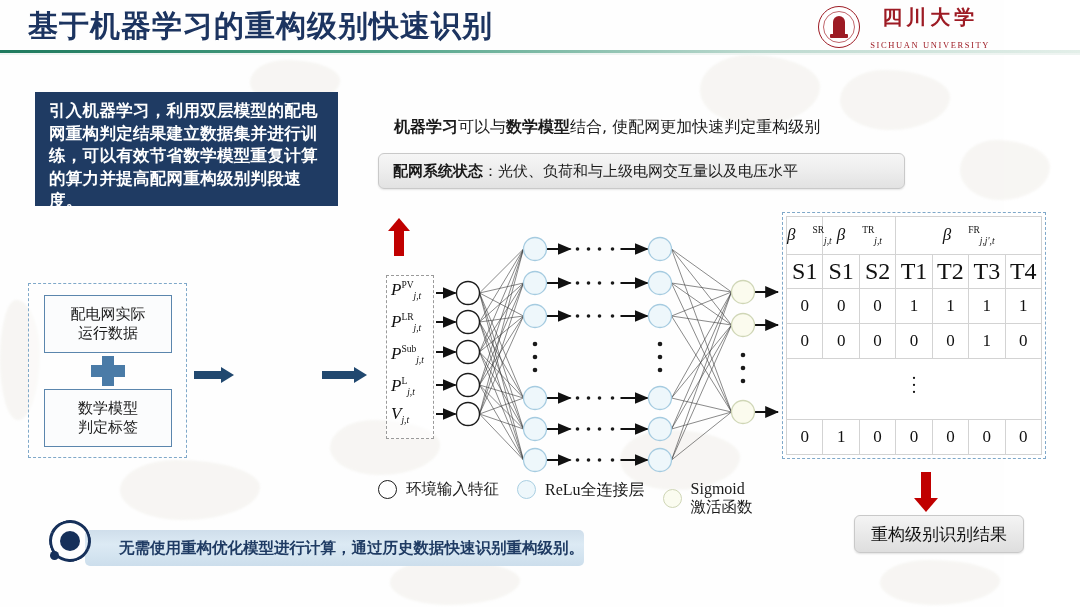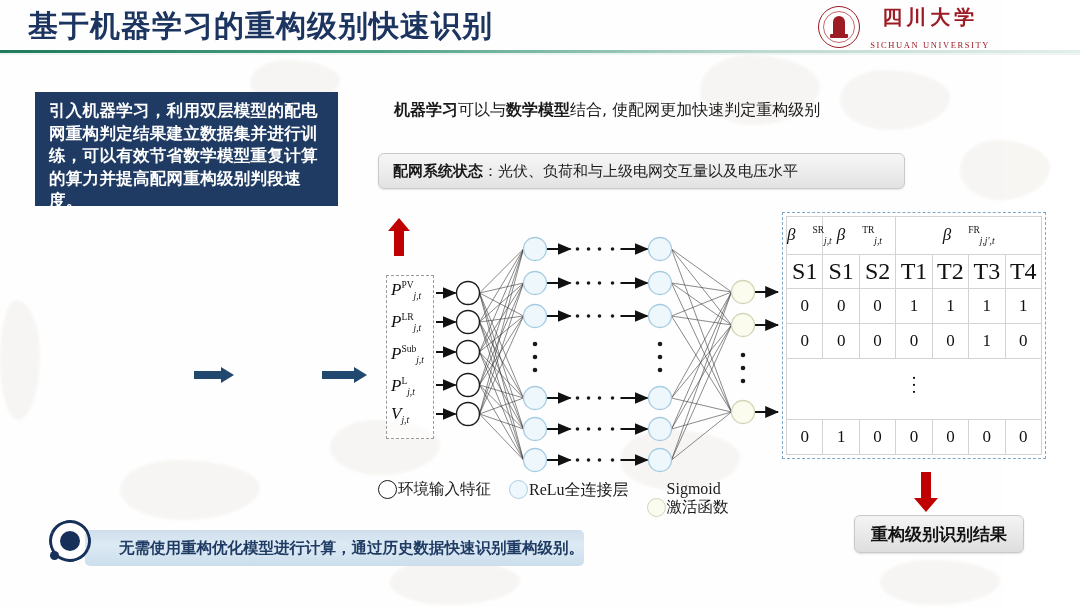--- a/index.html
+++ b/index.html
@@ -162,21 +162,21 @@
     background: #fbfcfd;
     display: flex; flex-direction: column;
     align-items: center; justify-content: center;
     font-size: 15px; color: #1a1a1a; line-height: 19px;
     font-family: "DejaVu Sans", "Liberation Sans", sans-serif;
   }
 
   
   .main-sentence {
     position: absolute;
-    left: 394px; top: 100px;
+    left: 394px; top: 117px;
     font-size: 16px;
     color: #1a1a1a;
     white-space: nowrap;
     font-family: "DejaVu Sans", "Liberation Sans", sans-serif;
   }
   .main-sentence .b { font-weight: bold; }
 
   
   .state-box {
     position: absolute;
@@ -287,41 +287,41 @@
   .vdots { display:inline-block; line-height: 7px; font-size: 18px; }
 
   
   .legend {
     position: absolute;
     left: 378px; top: 479px;
     display: flex; align-items: flex-start; gap: 18px;
     font-size: 15.5px; color: #1a1a1a;
     font-family: "DejaVu Sans", "Liberation Sans", sans-serif;
   }
-  .leg-item { display: flex; align-items: flex-end; gap: 1px; }
+  .leg-item { display: flex; align-items: center; gap: 9px; }
   .leg-dot {
     width: 19px; height: 19px; border-radius: 50%;
     flex: 0 0 19px; margin-top: 1px;
   }
   .leg-dot.k { border: 1.6px solid #1b1b1b; background: #fff; }
   .leg-dot.b { border: 1.4px solid #a9cfe2; background: #eef7fb; }
   .leg-dot.g { border: 1.4px solid #cfd6b6; background: #fbfcf0; }
   .leg-txt { line-height: 19px; font-family: "Liberation Serif","DejaVu Serif",serif; font-size:16px;}
   .leg-txt.cn { font-family: "DejaVu Sans", "Liberation Sans", sans-serif; font-size: 15.5px; }
 
   
   .result-box {
     position: absolute;
     left: 854px; top: 515px;
     width: 170px; height: 38px;
     border: 1px solid #c9c9c9;
     border-radius: 6px;
     background: linear-gradient(to bottom, #f4f4f4 0%, #e8e8e8 55%, #dedede 100%);
     display: flex; align-items: center; justify-content: center;
-    font-size: 17px; font-weight: bold; color: #111;
+    font-size: 17px; font-weight: normal; color: #111;
     box-shadow: 0 1px 2px rgba(0,0,0,0.12);
     font-family: "DejaVu Sans", "Liberation Sans", sans-serif;
   }
 
   
   .bottom-bar {
     position: absolute;
     left: 85px; top: 530px;
     width: 499px; height: 36px;
     background: linear-gradient(to bottom, #cfdeeb 0%, #dceaf4 40%, #ccdeec 100%);
@@ -389,20 +389,34 @@
       <div class="bell"></div>
     </div>
     <div class="logo-text">
       <div class="logo-cn">四川大学</div>
       <div class="logo-en">SICHUAN UNIVERSITY</div>
     </div>
   </div>
 
   <div class="blue-callout">引入机器学习，利用双层模型的配电网重构判定结果建立数据集并进行训练，可以有效节省数学模型重复计算的算力并提高配网重构级别判段速度。</div>
 
+  <div class="dashed-group">
+    <div class="lbox lbox-1">
+      <span>配电网实际</span>
+      <span>运行数据</span>
+    </div>
+    <div class="plus-shape">
+        <i></i>
+        <b></b>
+      </div>
+    <div class="lbox lbox-2">
+      <span>数学模型</span>
+      <span>判定标签</span>
+    </div>
+  </div>
 
   <div class="barrow" style="left:194px; top:367px; width:40px;">
     <div class="stem" style="width:28px;"></div>
     <div class="head" style="left:27px;"></div>
   </div>
 
 
   <div class="barrow" style="left:322px; top:367px; width:46px;">
     <div class="stem" style="width:33px;"></div>
     <div class="head" style="left:32px;"></div>

